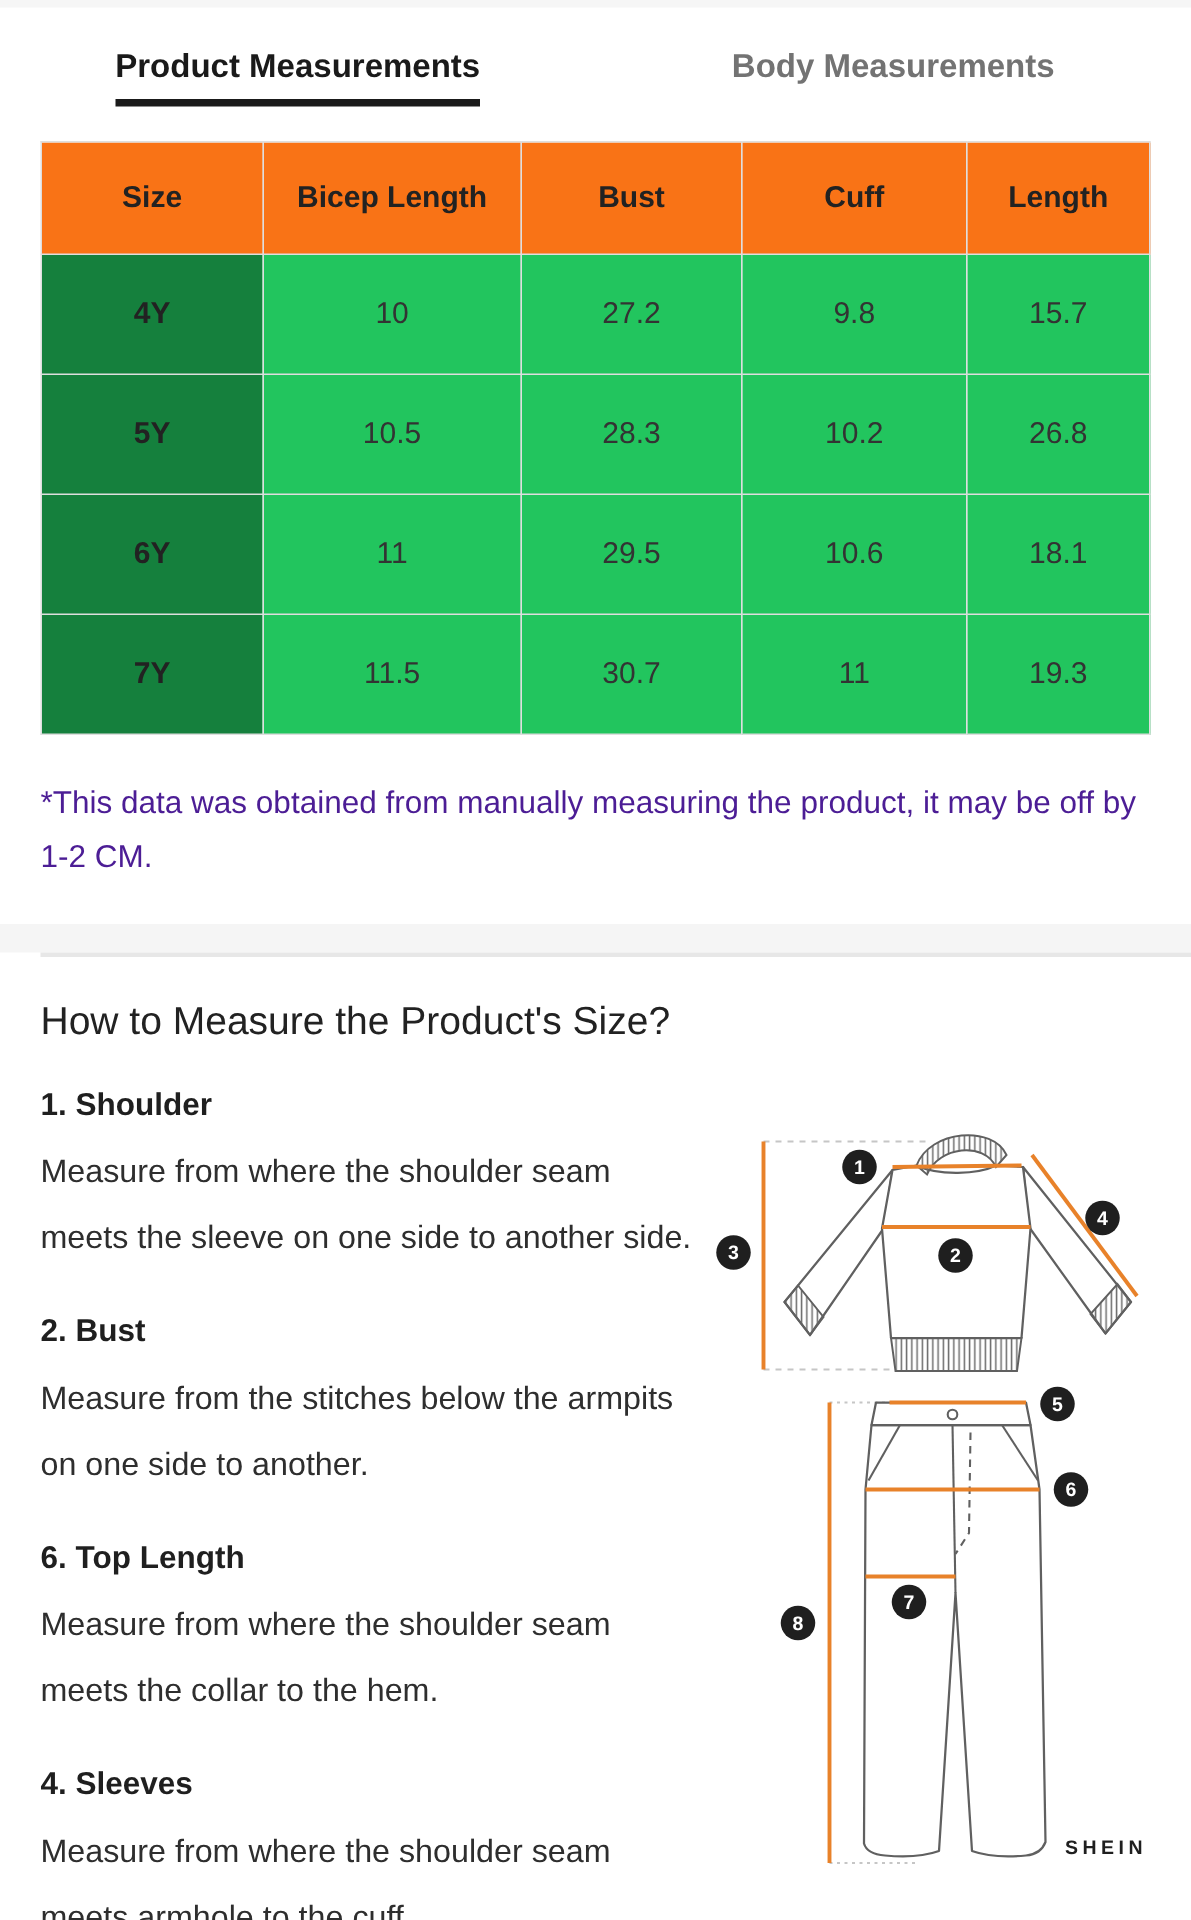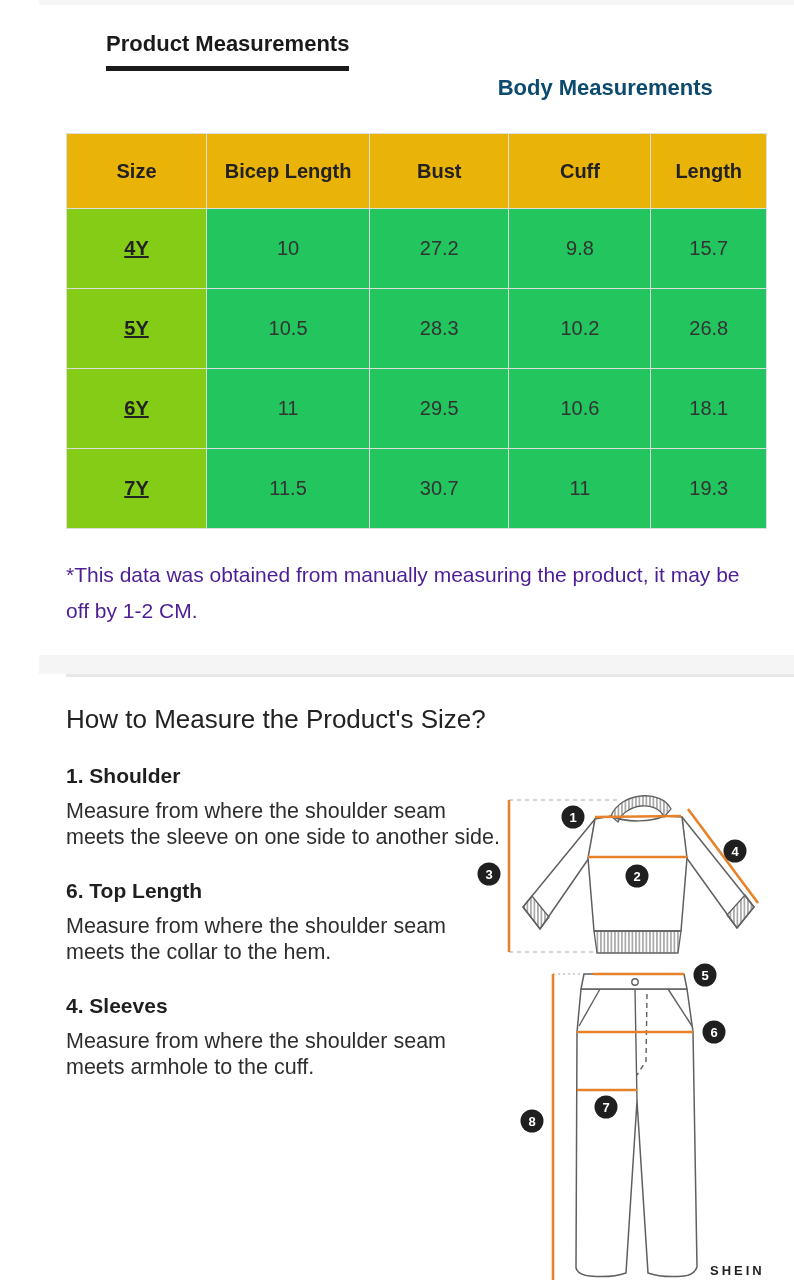--- a/index.html
+++ b/index.html
@@ -1,51 +1,51 @@
 <!DOCTYPE html>
 <html><head>
 <meta charset="utf-8">
 <style>
   * { margin:0; padding:0; box-sizing:border-box; }
   body { font-family:"Liberation Sans", sans-serif; background:#fff; }
-  .page { width:794px; height:1280px; background:#fff; position:relative; overflow:hidden;padding-left:39px; }
+  .page { width:794px; height:1280px; background:#fff; position:relative; overflow:hidden; }
 
   .top-strip { height:5px; background:#f6f6f6; }
 
   
   .tabs { display:flex; margin-top:26px; }
   .tab { width:50%; text-align:center; font-size:22px; font-weight:700; cursor:pointer; }
   .tab-inner { display:inline-block; padding-bottom:9px; }
   .tab.active { color:#1a1a1a; }
   .tab.active .tab-inner { border-bottom:5px solid #1a1a1a; }
-  .tab.inactive { color:#0c4a6e;margin-top:44px; }
+  .tab.inactive { color:#737373; }
 
   
   .size-table-wrap { margin:23px 27px 0 27px; }
   table { border-collapse:collapse; width:100%; table-layout:fixed; }
   th, td { border:1px solid #dedede; text-align:center; vertical-align:middle; font-size:20px; color:#333; }
-  th { height:75px; background:#eab308; font-weight:700; color:#222; }
+  th { height:75px; background:#f97316; font-weight:700; color:#222; }
   td { height:80px; background:#22c55e; }
-  td.size-cell { background:#84cc16; font-weight:700; color:#222;text-decoration:underline; }
+  td.size-cell { background:#15803d; font-weight:700; color:#222; }
   col.c1 { width:20%; } col.c2 { width:23.3%; } col.c3 { width:19.9%; }
   col.c4 { width:20.3%; } col.c5 { width:16.5%; }
 
   
   .disclaimer { margin:28px 27px 0 27px; font-size:21px; line-height:36px; color:#4c1d95; }
 
   
   .divider-band { margin-top:26px; height:19px; background:#f5f5f5; }
   .divider-line { margin-left:27px; height:3px; background:#e7e7e7; }
 
   
   .howto { position:relative; padding:0 27px; }
   .howto-title { margin-top:27px; font-size:26px; font-weight:400; color:#222; }
   .sections { width:440px; }
   .section-heading { margin-top:29px; font-size:21px; font-weight:700; color:#1f1f1f; }
-  .section-text { margin-top:10px; font-size:21.5px; line-height:26px; color:#2e2e2e; }
+  .section-text { margin-top:10px; font-size:21.5px; line-height:44px; color:#2e2e2e; }
 
   .diagram { position:absolute; top:74px; right:0; width:334px; }
   .diagram svg { display:block; }
   .pants-svg { margin-top:-17px; }
 
   .badge-num { fill:#fff; font-size:13px; font-weight:700; font-family:"Liberation Sans",sans-serif; text-anchor:middle; }
   .brand-text { font-size:13px; font-weight:700; letter-spacing:3px; fill:#1f1f1f; font-family:"Liberation Sans",sans-serif; }
 </style>
 </head>
 <body>
@@ -120,20 +120,24 @@
 
   <div class="howto">
     <div class="howto-title">How to Measure the Product's Size?</div>
 
     <div class="sections">
       <div>
         <div class="section-heading">1. Shoulder</div>
         <div class="section-text">Measure from where the shoulder seam meets the sleeve on one side to another side.</div>
       </div>
       <div>
+        <div class="section-heading">2. Bust</div>
+        <div class="section-text">Measure from the stitches below the armpits on one side to another.</div>
+      </div>
+      <div>
         <div class="section-heading">6. Top Length</div>
         <div class="section-text">Measure from where the shoulder seam meets the collar to the hem.</div>
       </div>
       <div>
         <div class="section-heading">4. Sleeves</div>
         <div class="section-text">Measure from where the shoulder seam meets armhole to the cuff.</div>
       </div>
     </div>
 
     <div class="diagram">

